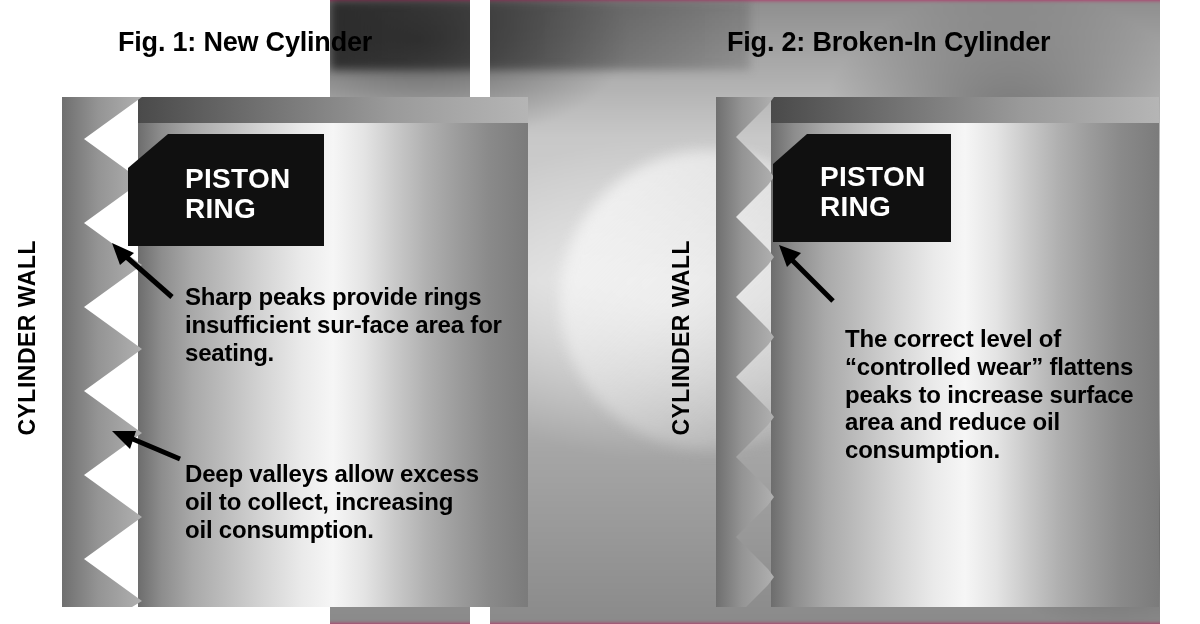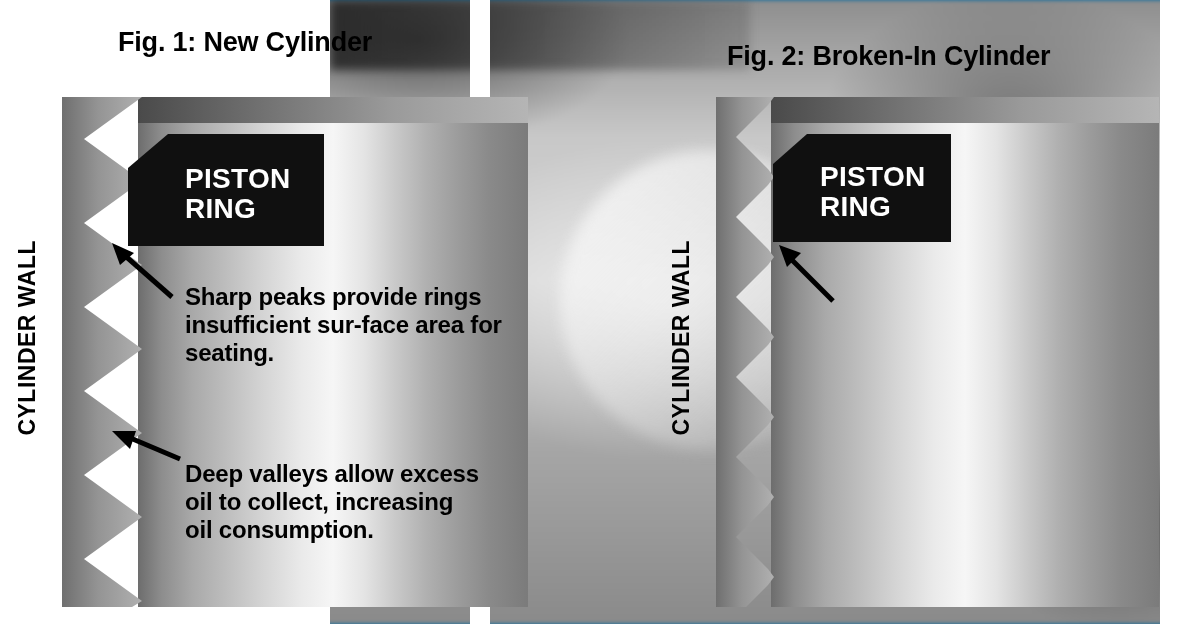--- a/index.html
+++ b/index.html
@@ -8,21 +8,21 @@
     background: #ffffff;
   }
   body {
     font-family: "Liberation Sans", sans-serif;
   }
   .stage {
     position: relative;
     width: 1200px;
     height: 624px;
     overflow: hidden;
-    background: #0369a1;
+    background: #be185d;
   }
   
   .bg {
     position: absolute;
     inset: 0;
     background:
       radial-gradient(ellipse 340px 230px at 660px 300px, rgba(255,255,255,0.55) 0%, rgba(255,255,255,0.0) 70%),
       radial-gradient(ellipse 260px 180px at 1010px 120px, rgba(60,60,60,0.55) 0%, rgba(60,60,60,0.0) 72%),
       radial-gradient(ellipse 300px 150px at 420px 40px, rgba(40,40,40,0.6) 0%, rgba(40,40,40,0.0) 70%),
       radial-gradient(ellipse 220px 160px at 1120px 520px, rgba(30,30,30,0.5) 0%, rgba(30,30,30,0.0) 70%),
@@ -62,21 +62,21 @@
 
   .fig-title {
     position: absolute;
     font-size: 27px;
     font-weight: bold;
     color: #000;
     letter-spacing: -0.2px;
     white-space: nowrap;
   }
   #title1 { left: 118px; top: 27px; }
-  #title2 { left: 727px; top: 41px; }
+  #title2 { left: 727px; top: 27px; }
 
   .wall-label {
     position: absolute;
     font-size: 23px;
     font-weight: bold;
     color: #000;
     writing-mode: vertical-rl;
     transform: rotate(180deg);
     letter-spacing: 0.5px;
     white-space: nowrap;
@@ -218,14 +218,15 @@
   <svg class="ring-flag" id="ring2" viewBox="0 0 178 108" preserveAspectRatio="none">
     <polygon points="0,108 0,30 34,0 178,0 178,108" fill="#101010"></polygon>
   </svg>
   <div class="ring-text nowrap" id="ringtext2">PISTON
 RING</div>
 
   <svg class="arrow" id="arrow3" viewBox="0 0 64 62">
     <line x1="58" y1="56" x2="14" y2="12" stroke="#000" stroke-width="5"></line>
     <polygon points="4,0 26,8 12,22" fill="#000"></polygon>
   </svg>
+  <div class="callout" id="callout3">The correct level of “controlled wear” flattens peaks to increase surface area and reduce oil consumption.</div>
 
 </div>
 
 </body></html>

